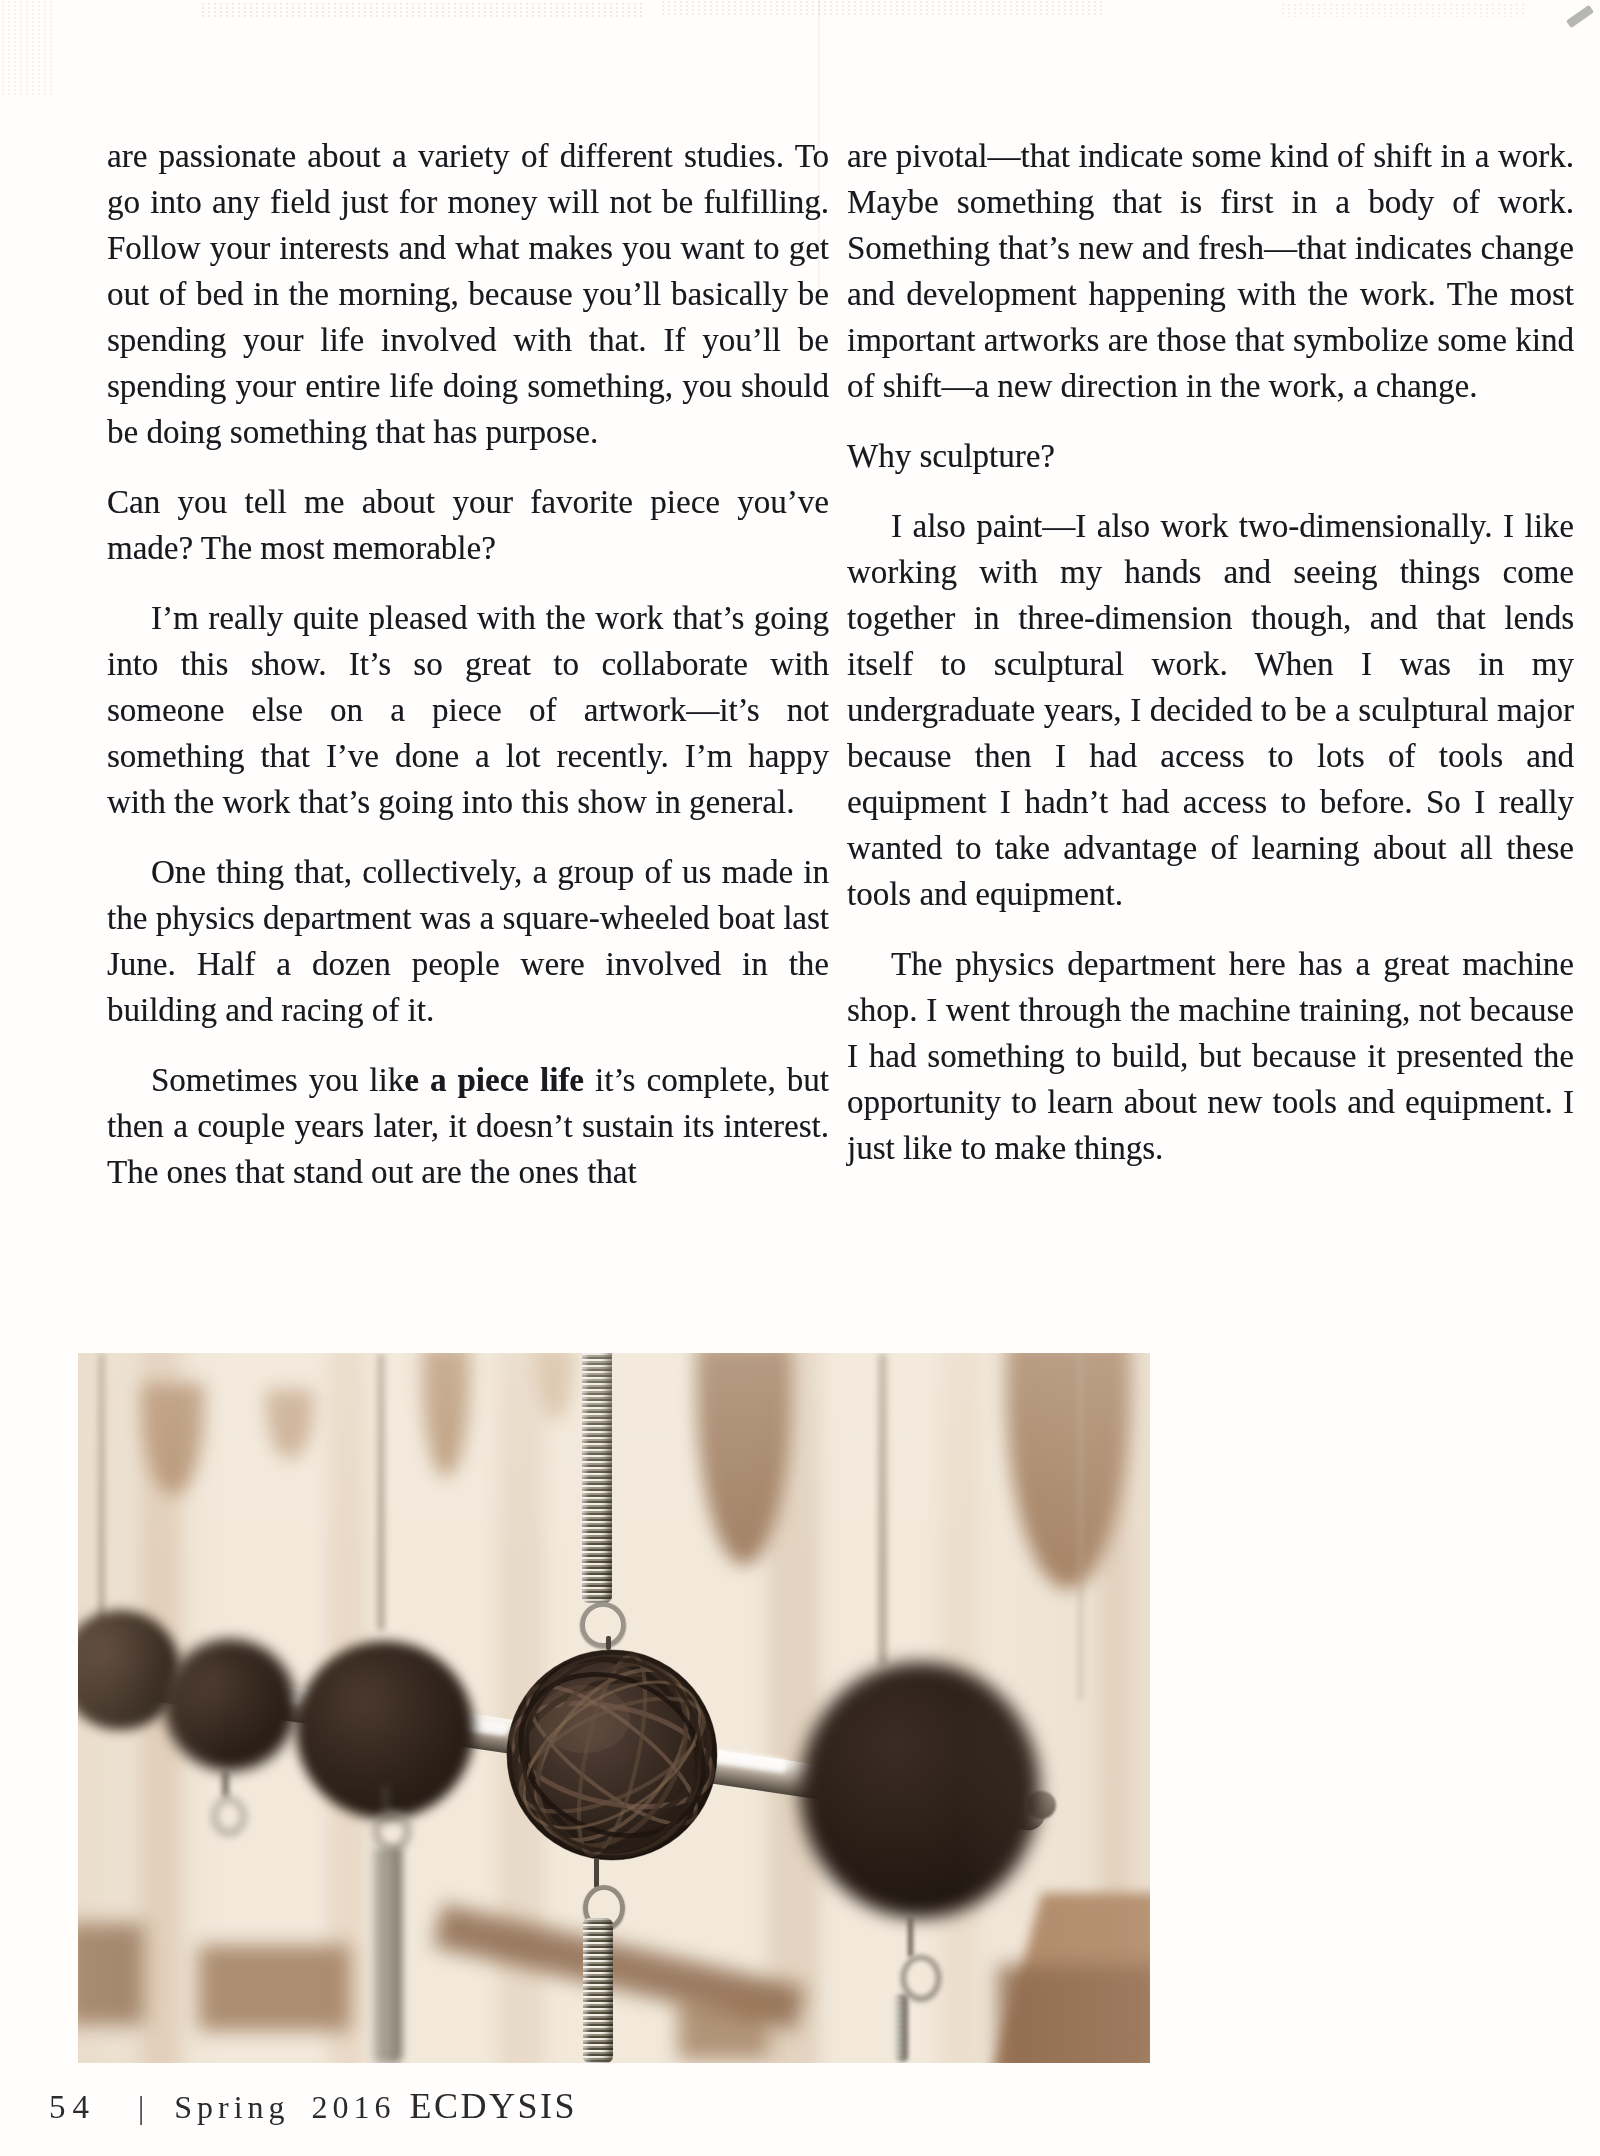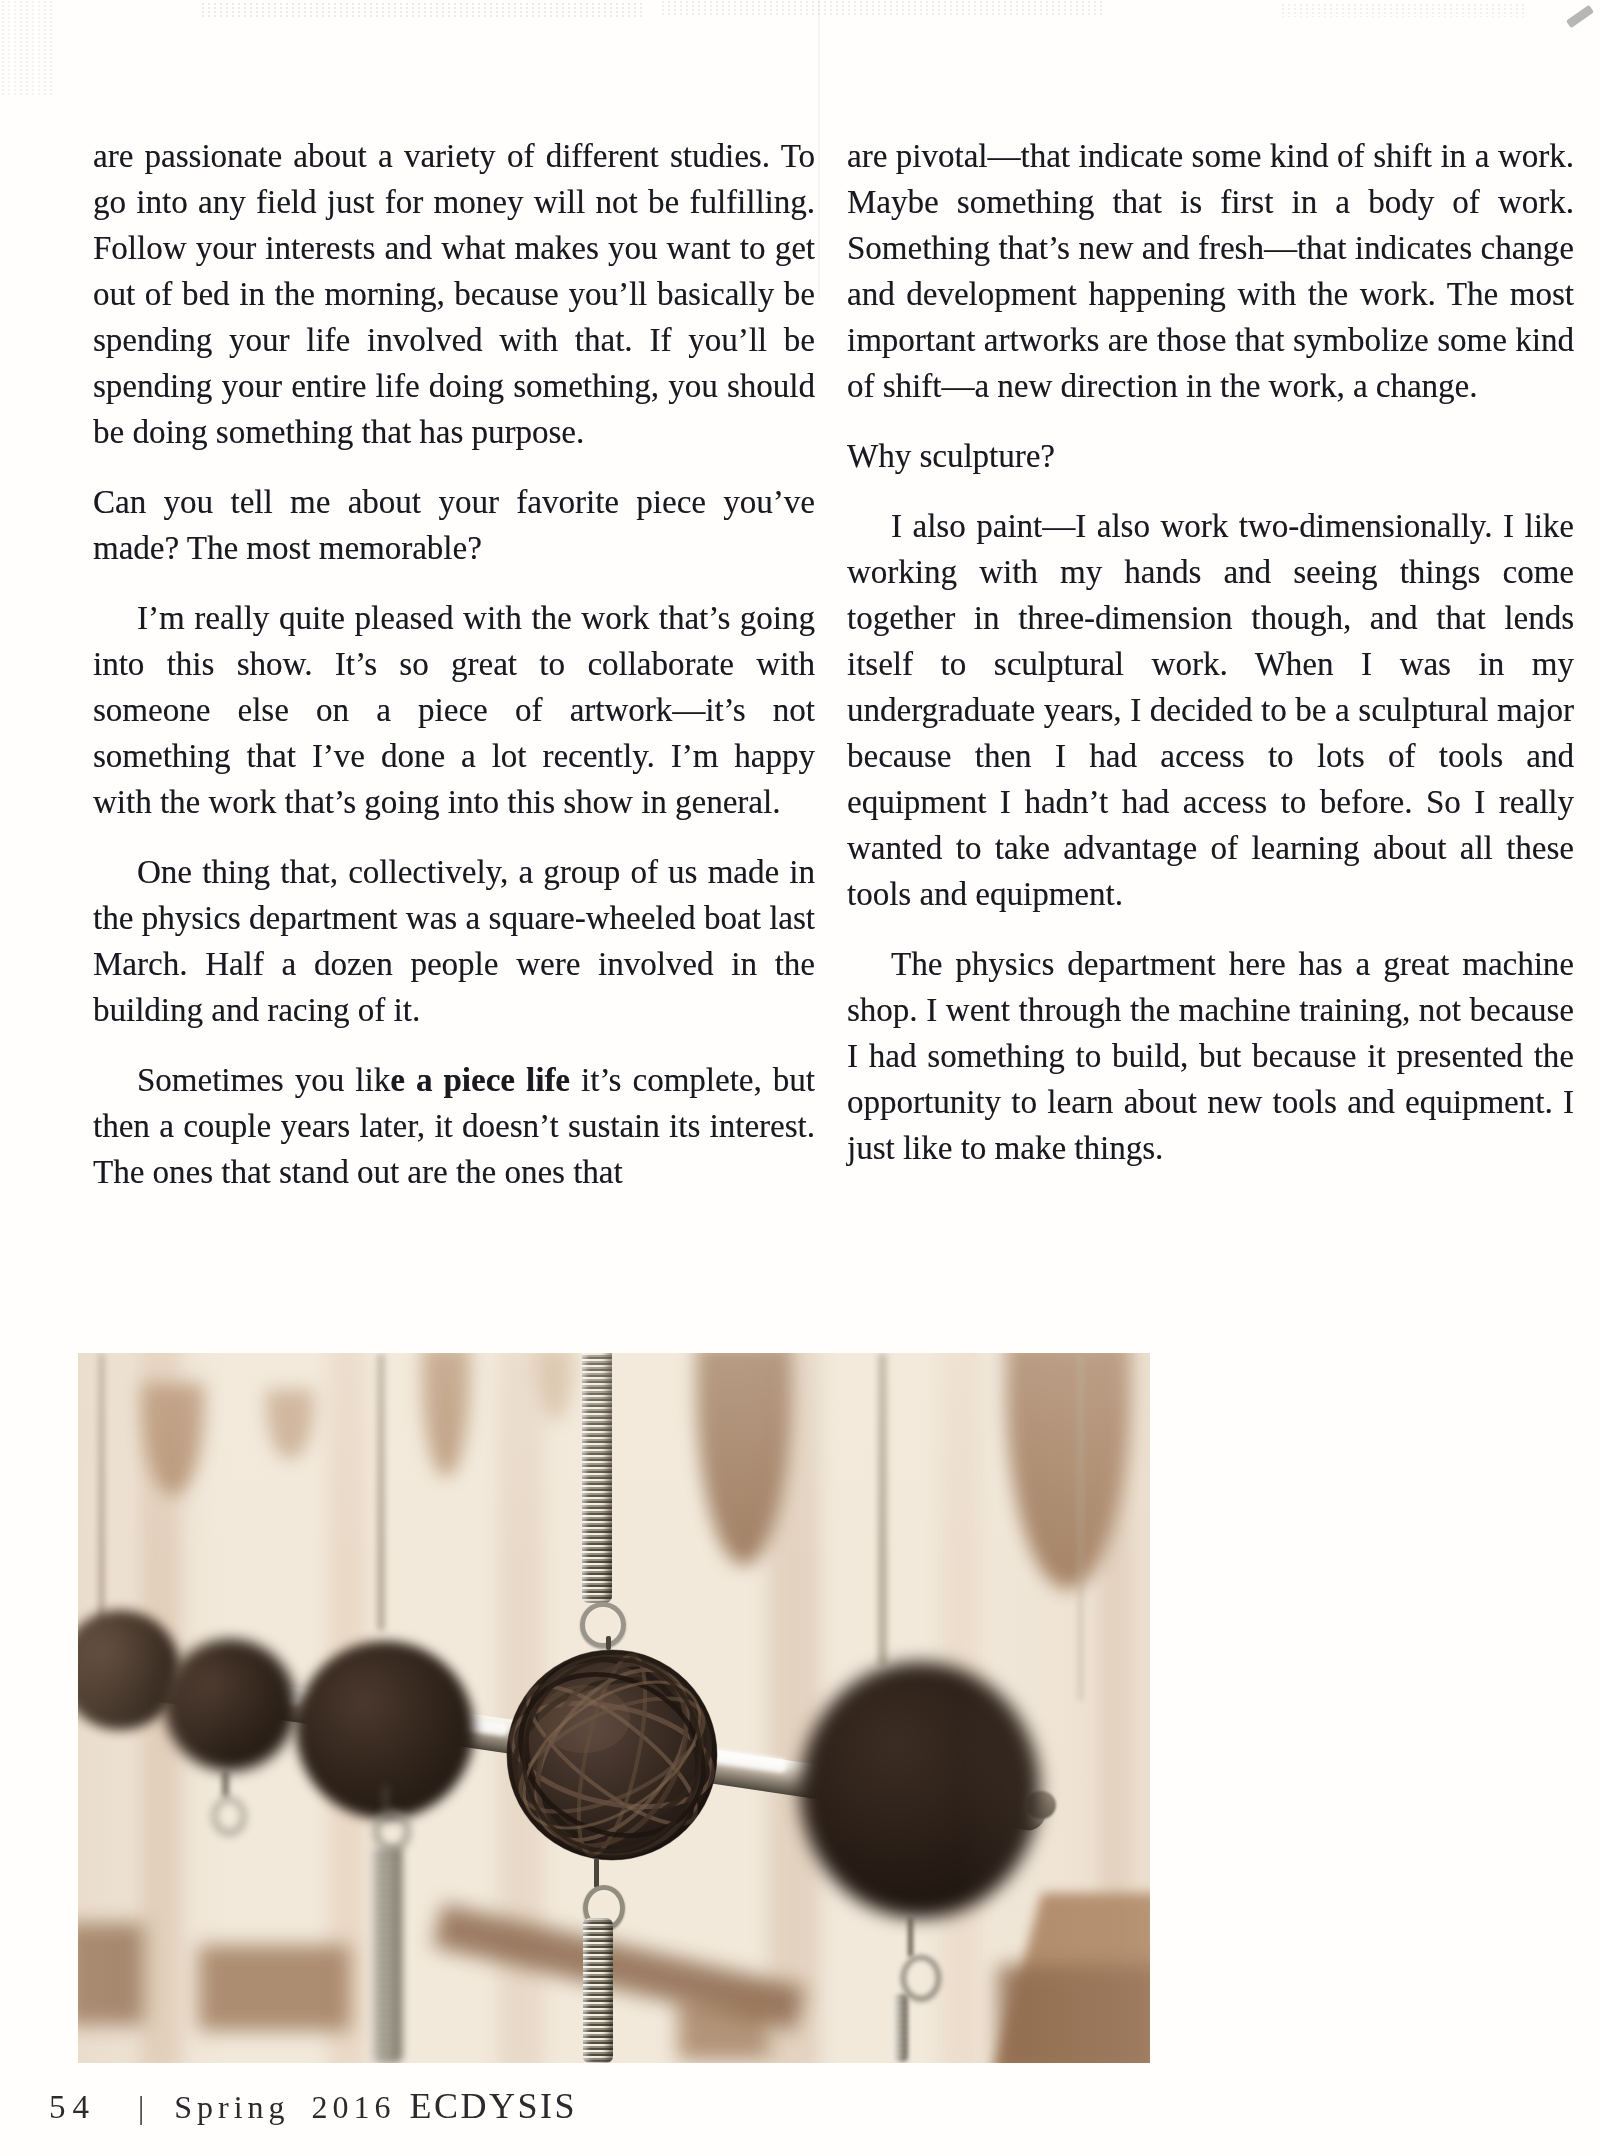--- a/index.html
+++ b/index.html
@@ -13,21 +13,21 @@
   .noise{
     position:absolute;
     background-image:radial-gradient(rgba(80,80,85,.55) .8px, transparent 1.1px);
     background-size:6px 4px;opacity:.30;filter:blur(.3px);
   }
   .crease{position:absolute;background:rgba(40,40,40,.045);}
   .corner-mark{position:absolute;background:#6d6d6d;opacity:.5;border-radius:2px;transform:rotate(-35deg);}
   
   .col{position:absolute;top:133px;text-align:justify;font-size:33px;line-height:46px;
        text-shadow:.25px .25px .35px rgba(25,25,35,.45);}
-  #col-left{left:93px;width:722px;}
+  #col-left{left:107px;width:722px;}
   #col-right{left:847px;width:727px;}
   .para{margin:0 0 24px 0;padding:0;}
   .para.indent{text-indent:44px;}
   .para b{font-weight:700;}
   
   #footer{position:absolute;left:49px;top:2085px;display:flex;align-items:baseline;color:#2b2b2e;}
   #footer .pgnum{font-size:33px;letter-spacing:7px;}
   #footer .sep{font-size:31px;margin-left:42px;color:#3a3a3d;}
   #footer .issue{font-size:32px;letter-spacing:5px;word-spacing:9px;margin-left:30px;text-align:right;}
   #footer .mag{font-size:36px;letter-spacing:2.5px;margin-left:14px;}
@@ -68,21 +68,21 @@
   <div class="noise" style="left:660px;top:0;width:445px;height:15px;opacity:.26;"></div>
   <div class="noise" style="left:1280px;top:3px;width:245px;height:14px;opacity:.22;"></div>
   <div class="noise" style="left:0;top:0;width:55px;height:95px;opacity:.18;"></div>
   <div class="corner-mark" style="left:1566px;top:12px;width:28px;height:9px;"></div>
   <div class="crease" style="left:818px;top:0;width:2px;height:300px;"></div>
 
   <div id="col-left" class="col">
       <p class="para"><span>are passionate about a variety of different studies. To go into any field just for money will not be fulfilling. Follow your interests and what makes you want to get out of bed in the morning, because you’ll basically be spending your life involved with that. If you’ll be spending your entire life doing something, you should be doing something that has purpose.</span></p>
       <p class="para"><span>Can you tell me about your favorite piece you’ve made? The most memorable?</span></p>
       <p class="para indent"><span>I’m really quite pleased with the work that’s going into this show. It’s so great to collaborate with someone else on a piece of artwork—it’s not something that I’ve done a lot recently. I’m happy with the work that’s going into this show in general.</span></p>
-      <p class="para indent"><span>One thing that, collectively, a group of us made in the physics department was a square-wheeled boat last March. Half a dozen people were involved in the building and racing of it.</span></p>
+      <p class="para indent"><span>One thing that, collectively, a group of us made in the physics department was a square-wheeled boat last June. Half a dozen people were involved in the building and racing of it.</span></p>
       <p class="para indent"><span>Sometimes you lik</span><b>e a piece life</b><span> it’s complete, but then a couple years later, it doesn’t sustain its interest. The ones that stand out are the ones that</span></p>
     </div>
   <div id="col-right" class="col">
       <p class="para"><span>are pivotal—that indicate some kind of shift in a work. Maybe something that is first in a body of work. Something that’s new and fresh—that indicates change and development happening with the work. The most important artworks are those that symbolize some kind of shift—a new direction in the work, a change.</span></p>
       <p class="para"><span>Why sculpture?</span></p>
       <p class="para indent"><span>I also paint—I also work two-dimensionally. I like working with my hands and seeing things come together in three-dimension though, and that lends itself to sculptural work. When I was in my undergraduate years, I decided to be a sculptural major because then I had access to lots of tools and equipment I hadn’t had access to before. So I really wanted to take advantage of learning about all these tools and equipment.</span></p>
       <p class="para indent"><span>The physics department here has a great machine shop. I went through the machine training, not because I had something to build, but because it presented the opportunity to learn about new tools and equipment. I just like to make things.</span></p>
     </div>
 
   <div id="photo" role="img" aria-label="Close-up photograph of dark wound rubber-band balls threaded on a horizontal steel rod, joined by metal springs and eyelets, against a blurred cream paddle wall with tan shadows">

